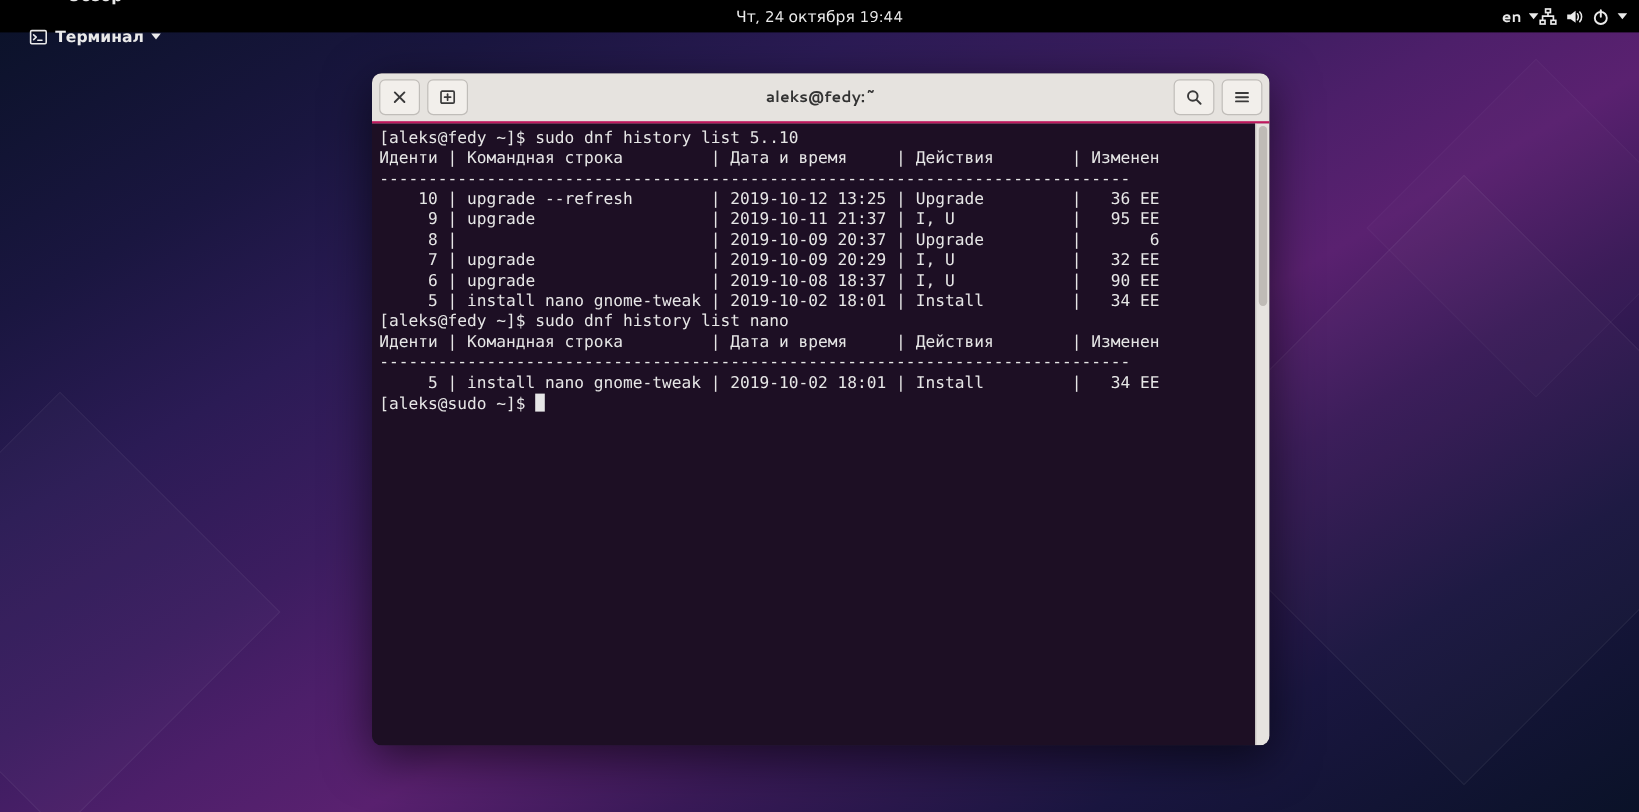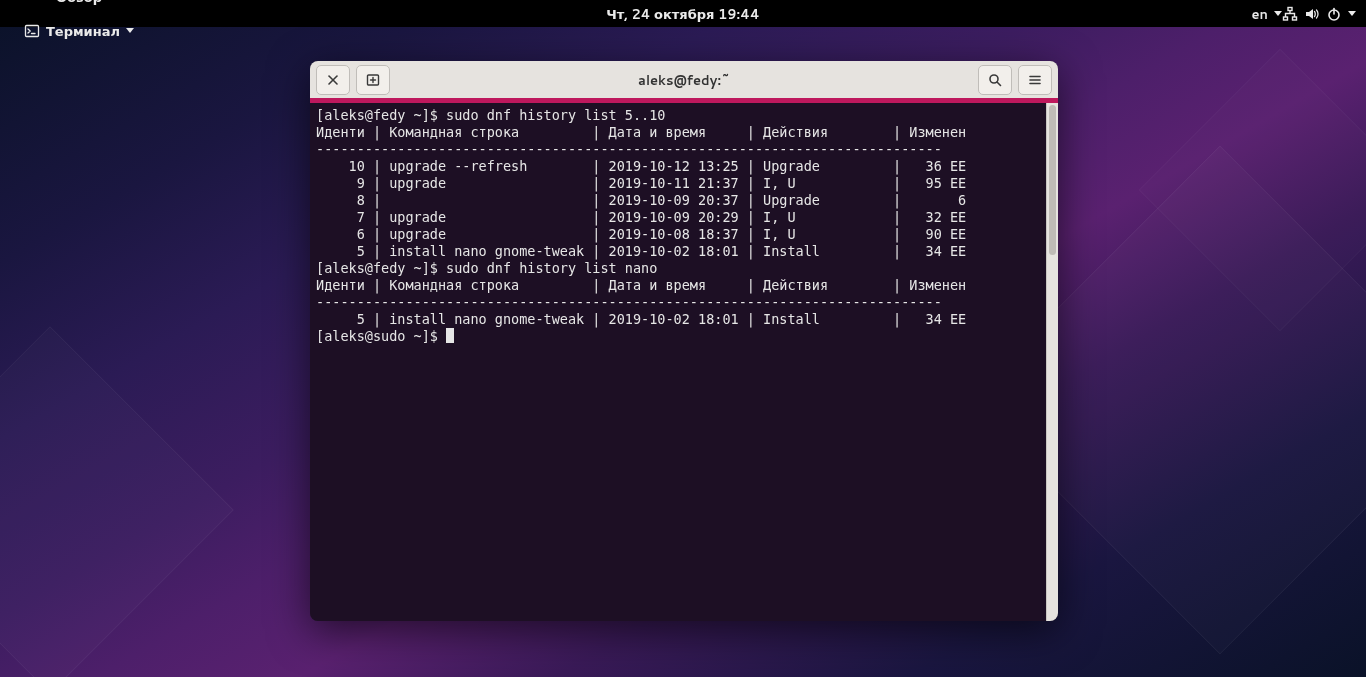--- a/index.html
+++ b/index.html
@@ -21,37 +21,37 @@
     border:1px solid rgba(255,255,255,.05);
     background:rgba(255,255,255,.02);
   }
   
   #topbar {
     position:absolute; top:0; left:0; width:1366px; height:27px;
     background:#000; color:#eaeaea; display:flex; align-items:center;
     font-size:13px; user-select:none;
   }
   #topbar .cluster-left { display:flex; align-items:center; gap:16px; padding-left:24px;flex-direction:column;}
-  #topbar .cluster-center { position:absolute; left:50%; transform:translateX(-50%); font-weight:bold;}
+  #topbar .cluster-center { position:absolute; left:50%; transform:translateX(-50%); font-weight:normal;}
   #topbar .cluster-right { position:absolute; right:10px; display:flex; align-items:center; gap:0;}
   .tbitem { display:flex; align-items:center; gap:6px; cursor:pointer; font-weight:bold;}
   .tri-down { display:inline-block; width:0;height:0;border-left:4px solid transparent;border-right:4px solid transparent;border-top:5px solid #eaeaea;}
   .ico {display:inline-flex;align-items:center;justify-content:center;}
   
   #termwin {
     position:absolute; left:310px; top:61px; width:748px; height:560px;
     border-radius:8px; overflow:hidden;
     box-shadow:0 10px 40px rgba(0,0,0,.6);
     background:#2a2234;
     display:flex; flex-direction:column;
   }
   #term-titlebar {
     height:42px; background:#e6e3df;
     display:flex; align-items:center; padding:0 6px; gap:6px;
-    border-bottom:5px solid #be185d;
+    border-bottom:2px solid #be185d;
   }
   .hbtn {
     height:30px; min-width:34px; border:1px solid #c0bdb9; border-radius:5px;
     background:#f2efeb; display:inline-flex; align-items:center; justify-content:center;
     cursor:pointer; color:#3a3a3a;
   }
   #term-title-text {
     flex:1; text-align:center; font-weight:bold; color:#333; font-size:13px;
   }
   #term-body {

